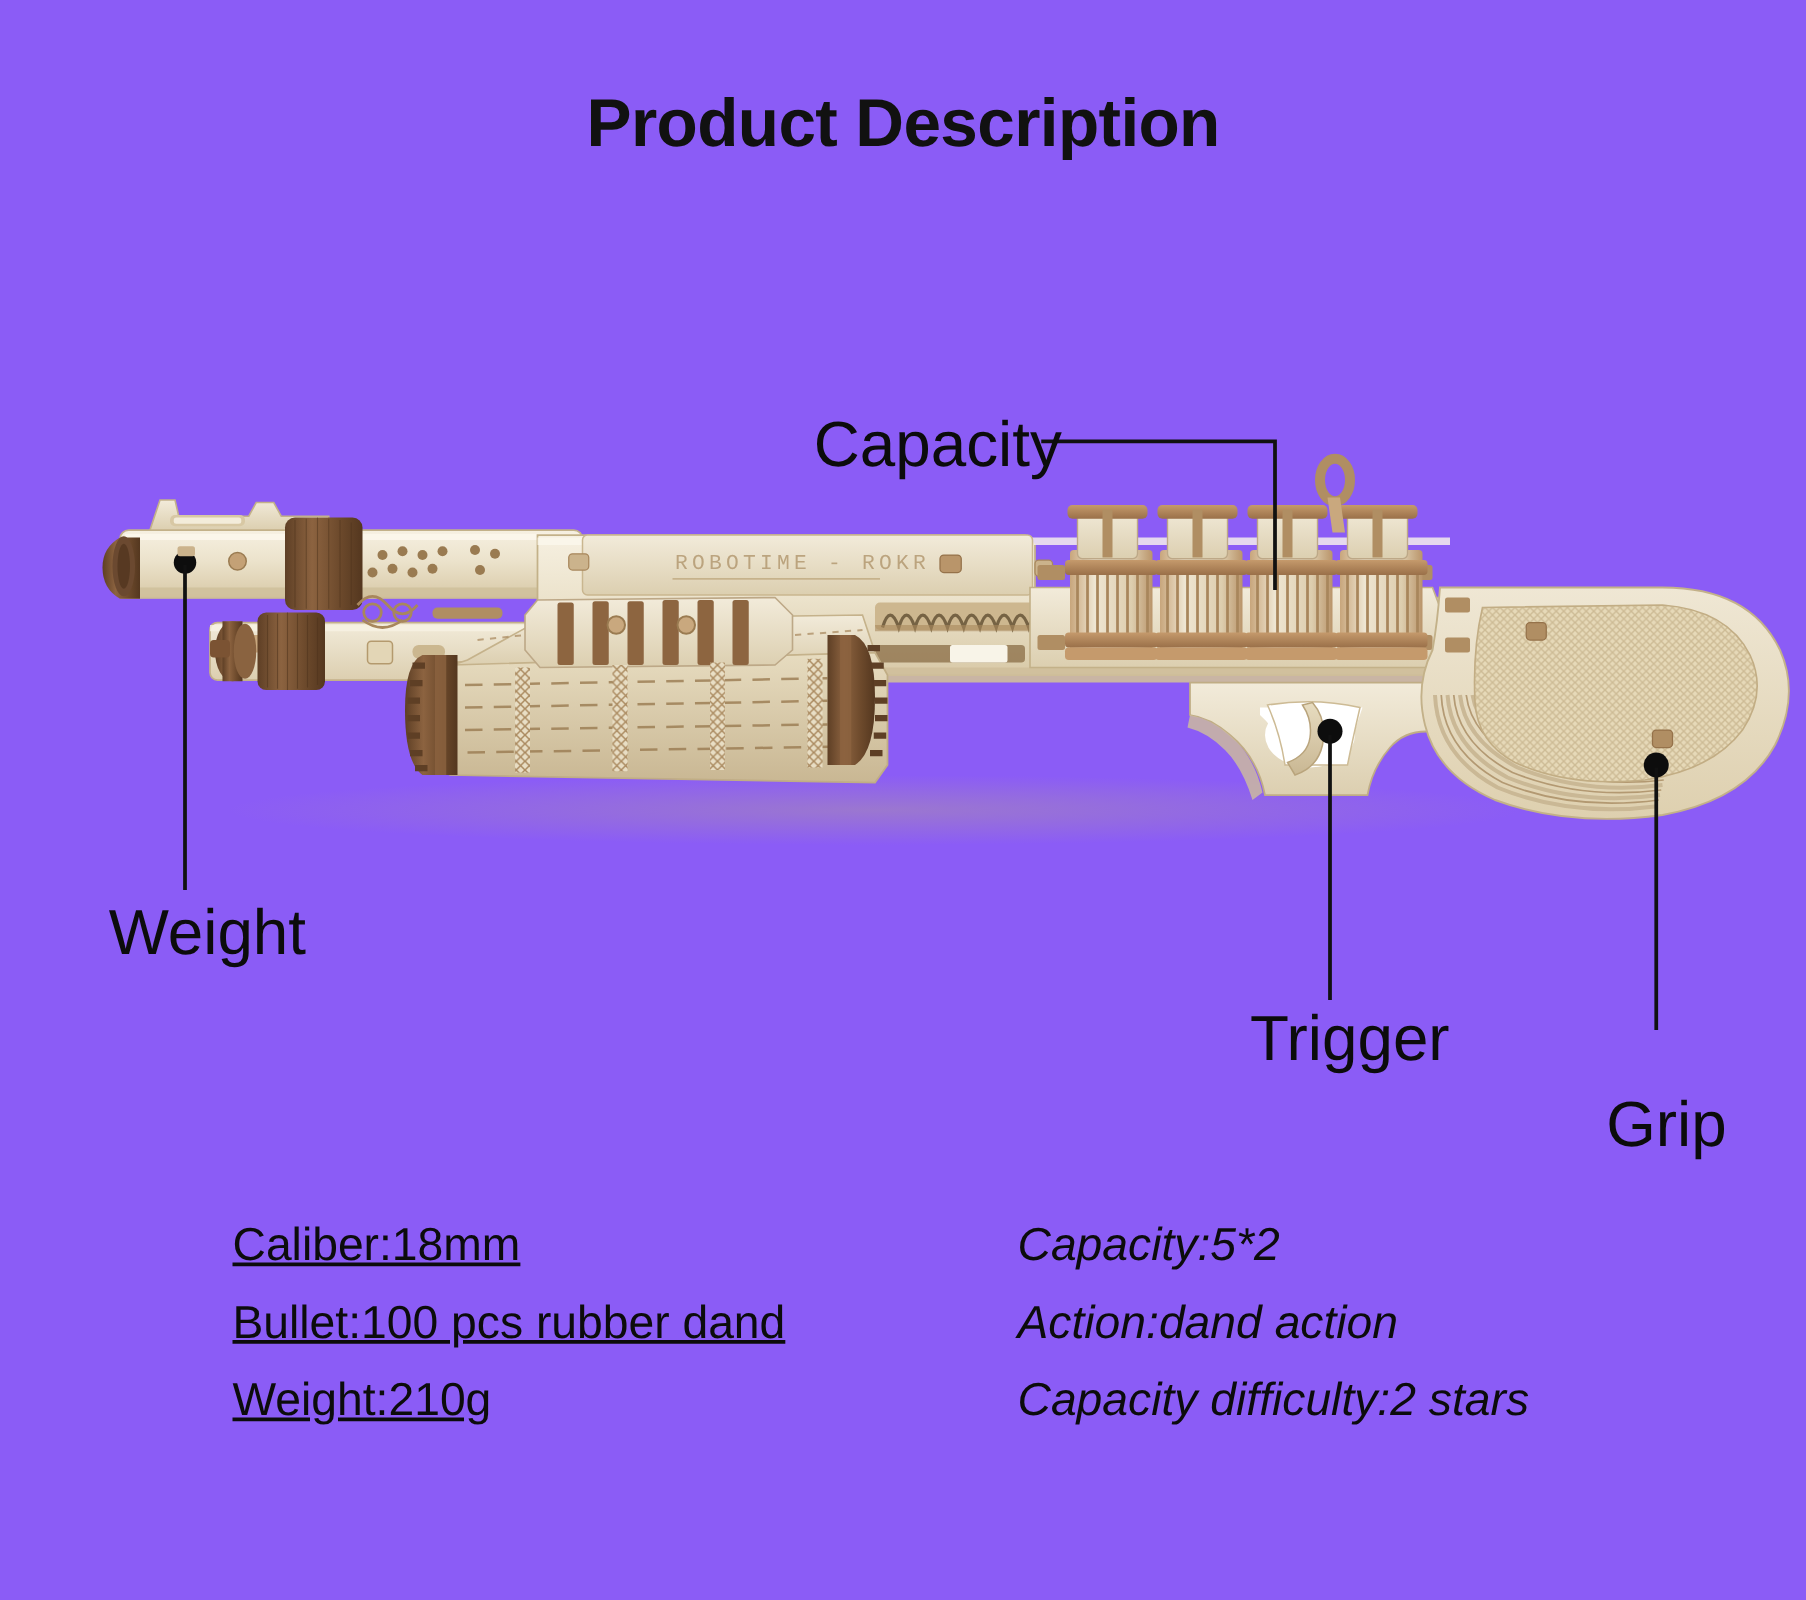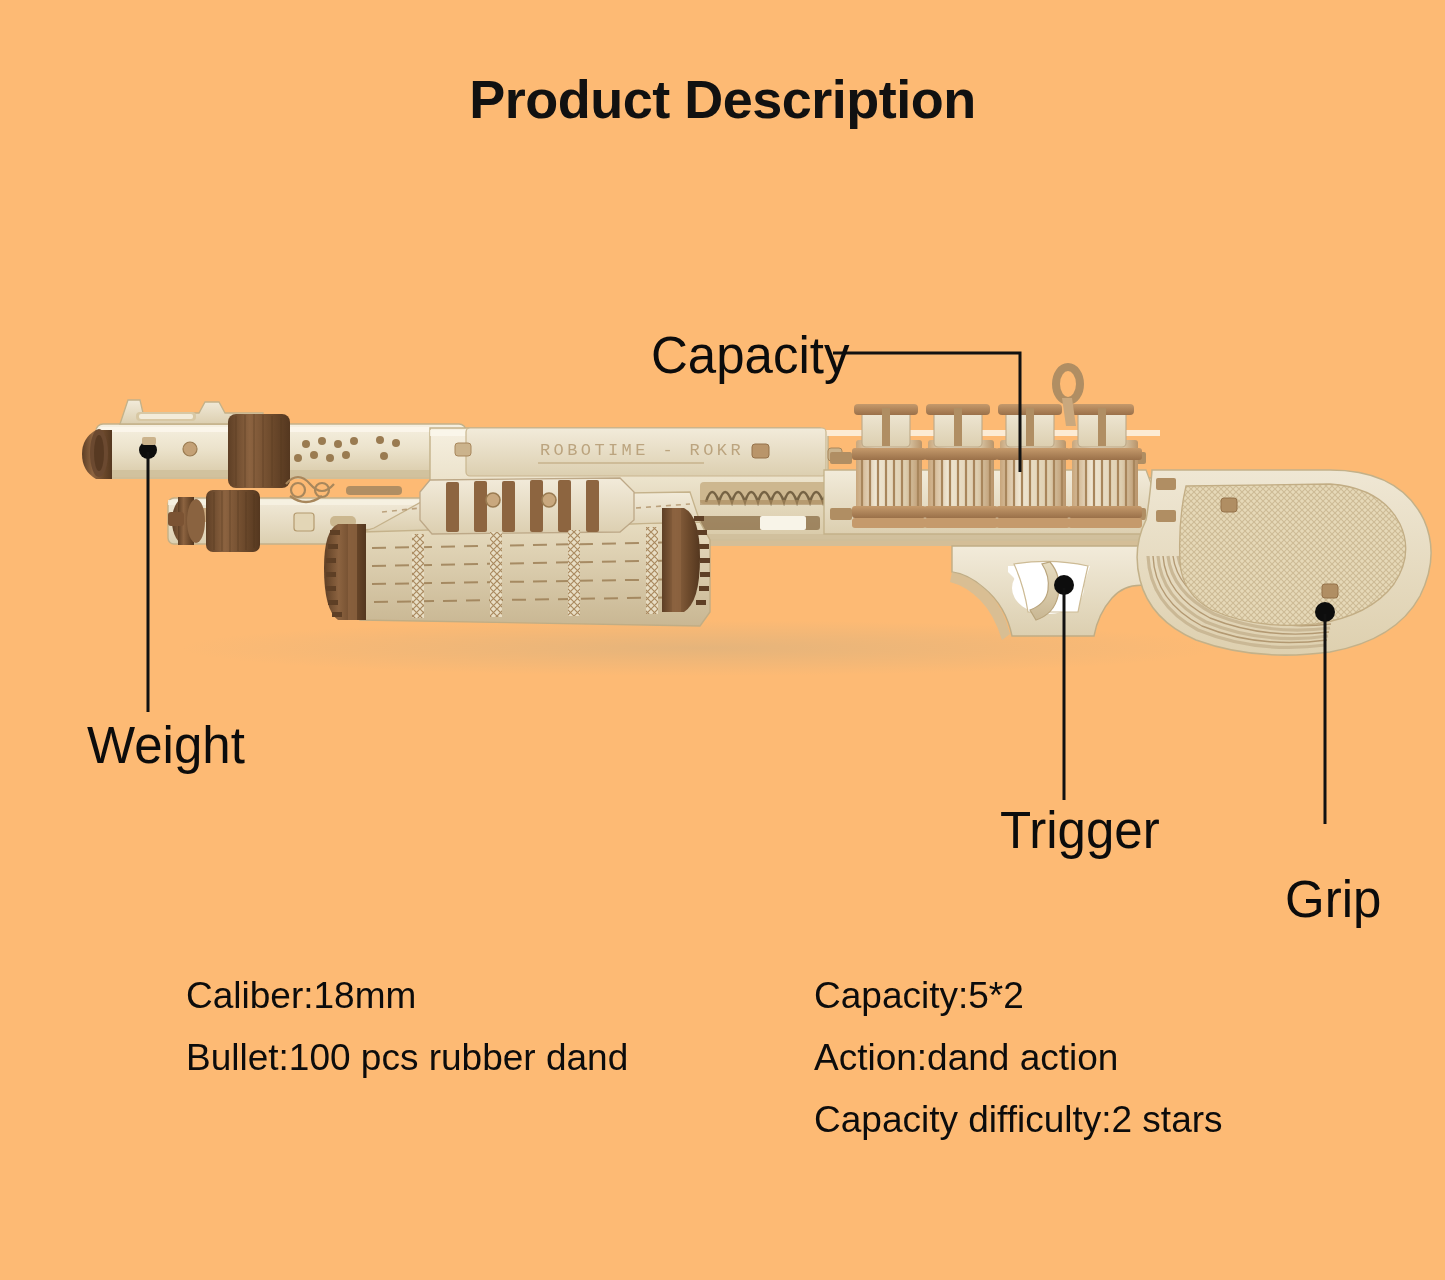--- a/index.html
+++ b/index.html
@@ -7,21 +7,21 @@
     padding: 0;
     background: #ffffff;
   }
   body {
     font-family: "Liberation Sans", sans-serif;
   }
   #page {
     position: relative;
     width: 1445px;
     height: 1280px;
-    background: #fdba74;
+    background: #8b5cf6;
     overflow: hidden;
   }
 
   
   .page-title {
     position: absolute;
     left: 0;
     top: 72px;
     width: 1445px;
     text-align: center;
@@ -57,22 +57,22 @@
   #callout-grip     { left: 1285px; top: 830px; margin-top: 44px; }
 
   
   .spec-block {
     position: absolute;
     top: 965px;
     font-size: 37px;
     color: #0c0c0c;
     line-height: 62px;
   }
-  #spec-col-left  { left: 186px; }
-  #spec-col-right { left: 814px; }
+  #spec-col-left  { left: 186px; text-decoration: underline; }
+  #spec-col-right { left: 814px; font-style: italic; }
   .spec-line { white-space: nowrap; }
 </style>
 </head>
 <body>
 
 <div id="page">
 
   <div class="page-title">Product Description</div>
 
   <div class="product-figure">
@@ -491,20 +491,21 @@
 
   <div class="callout-label" id="callout-barrel">Weight</div>
 
   <div class="callout-label" id="callout-trigger">Trigger</div>
 
   <div class="callout-label" id="callout-grip">Grip</div>
 
   <div class="spec-block" id="spec-col-left">
     <div class="spec-line">Caliber:18mm</div>
     <div class="spec-line">Bullet:100 pcs rubber dand</div>
+    <div class="spec-line">Weight:210g</div>
   </div>
 
   <div class="spec-block" id="spec-col-right">
     <div class="spec-line">Capacity:5*2</div>
     <div class="spec-line">Action:dand action</div>
     <div class="spec-line">Capacity difficulty:2 stars</div>
   </div>
 
 </div>
 

